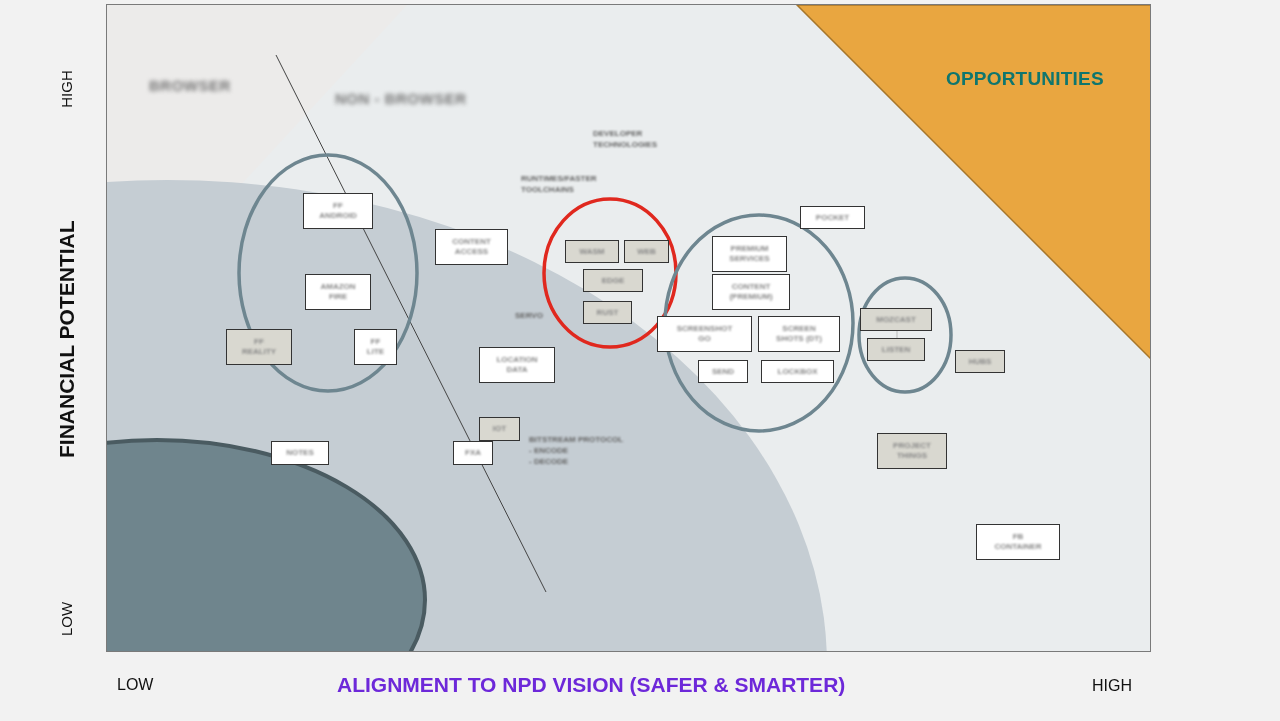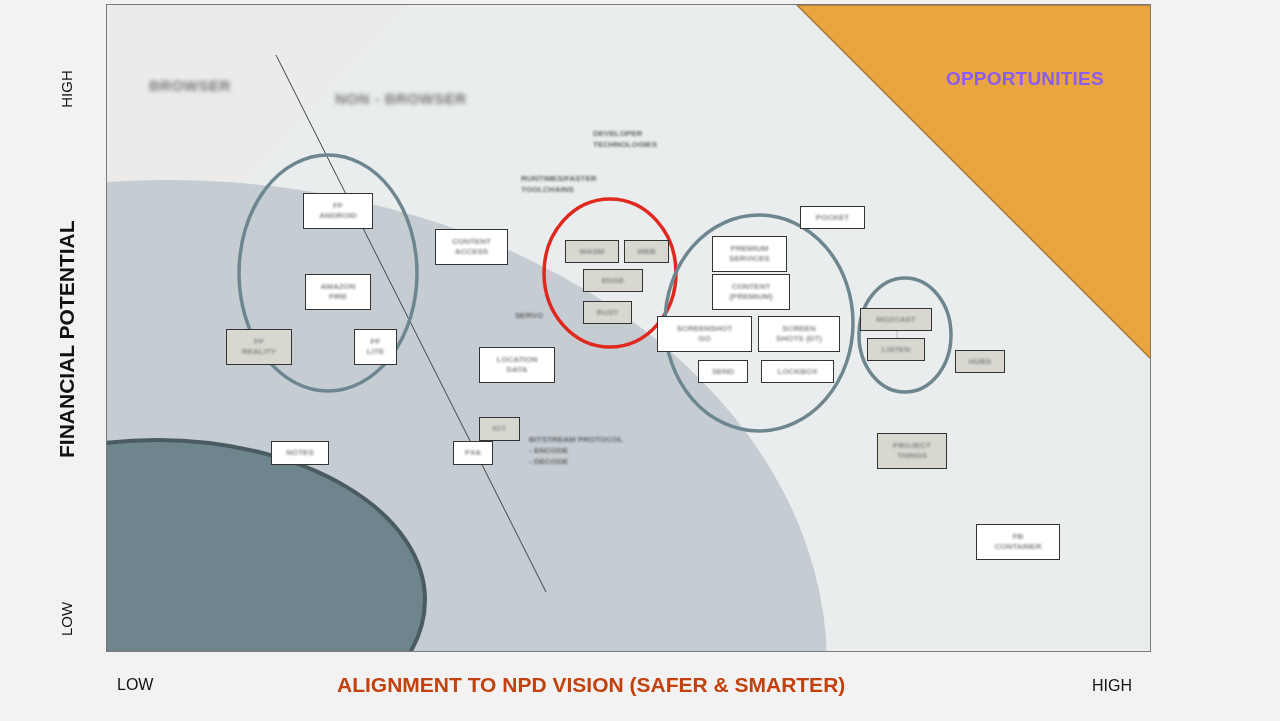--- a/index.html
+++ b/index.html
@@ -22,31 +22,31 @@
   .free {
     position:absolute; font-size:8px; line-height:11px; color:#666; white-space:pre-line;
     font-weight:bold;
   }
   .free.blur { filter:blur(1.3px); }
   .region-label {
     position:absolute; font-size:15px; color:#777; font-weight:bold; filter:blur(2.2px);
     letter-spacing:0.5px;
   }
   .opps {
-    position:absolute; font-size:19px; font-weight:bold; color:#8b5cf6; letter-spacing:0.2px;
+    position:absolute; font-size:19px; font-weight:bold; color:#0f766e; letter-spacing:0.2px;
   }
   .ylab {
     position:absolute; font-size:21px; font-weight:bold; color:#111;
     transform:rotate(-90deg); transform-origin:center; white-space:nowrap;
   }
   .ytick {
     position:absolute; font-size:15px; color:#111; transform:rotate(-90deg);
     transform-origin:center; white-space:nowrap;
   }
-  .xlab { position:absolute; font-size:21px; font-weight:bold; color:#c2410c; white-space:nowrap; }
+  .xlab { position:absolute; font-size:21px; font-weight:bold; color:#6d28d9; white-space:nowrap; }
   .xtick { position:absolute; font-size:16px; color:#111; white-space:nowrap; }
 </style>
 </head>
 <body>
 
 <div class="plot">
   <svg class="bg" width="1045" height="648" viewBox="0 0 1045 648">
 
     <polygon points="0,0 300,0 0,325" fill="#ecebea"></polygon>
 

